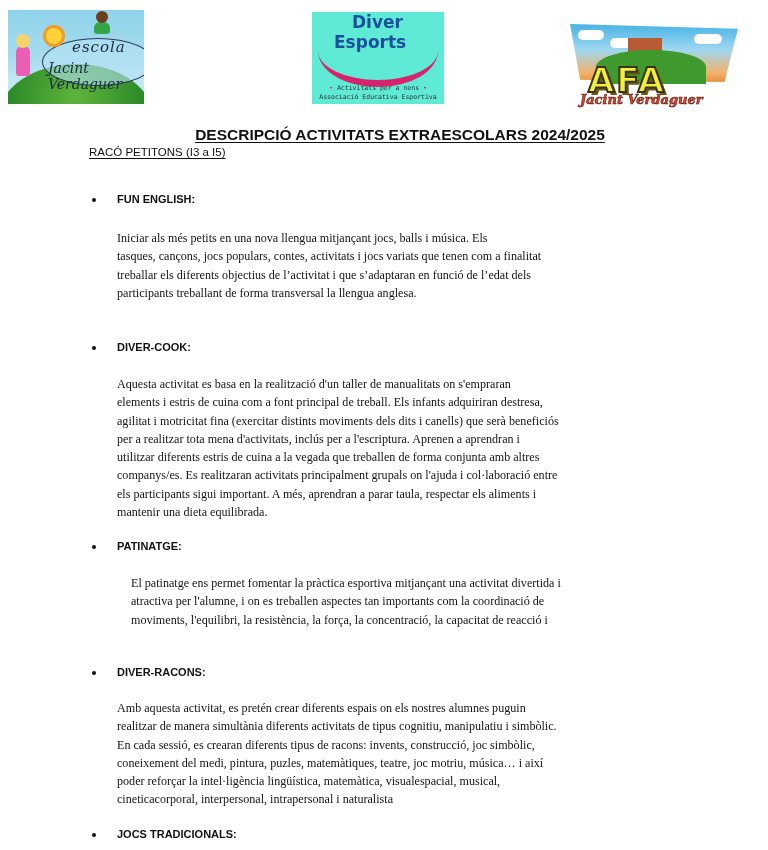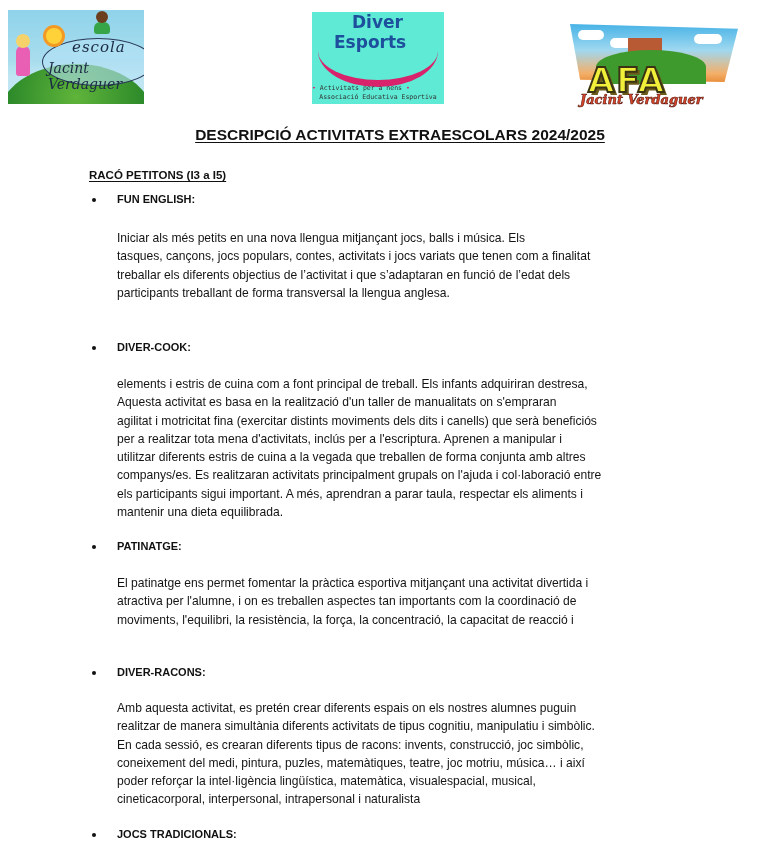--- a/index.html
+++ b/index.html
@@ -20,45 +20,45 @@
   .logo-school .k2::before { content:""; position:absolute; left:2px; top:-11px; width:12px; height:12px; border-radius:50%; background:#6b3e1e; }
   .logo-school .k3 { left:152px; top:34px; background:#d6318a; }
   .logo-school .k3::before { content:""; position:absolute; left:0; top:-12px; width:14px; height:14px; border-radius:50%; background:#222; }
   .logo-school .k4 { left:150px; top:70px; width:14px; height:16px; background:#3fa0d8; }
   .logo-school .k4::before { content:""; position:absolute; left:1px; top:-10px; width:12px; height:12px; border-radius:50%; background:#e26b2a; }
 
   .logo-diver { left:312px; top:12px; width:132px; height:92px; background:#5eead4; }
   .logo-diver .w1 { position:absolute; left:40px; top:0px; font-family:"DejaVu Sans", sans-serif; font-weight:bold; font-size:17px; color:#1d4f9c; }
   .logo-diver .w2 { position:absolute; left:22px; top:20px; font-family:"DejaVu Sans", sans-serif; font-weight:bold; font-size:17px; color:#1d4f9c; }
   .logo-diver .smile { position:absolute; left:6px; top:28px; width:120px; height:40px; border-bottom:7px solid #d8226b; border-radius:0 0 60px 60px / 0 0 36px 36px; }
-  .logo-diver .s1 { position:absolute; left:0; right:0; top:72px; font-size:6.5px; color:#333; font-family:"DejaVu Sans Mono", monospace; }
+  .logo-diver .s1 { position:absolute; left:0; right:0; top:72px; text-align:center; font-size:6.5px; color:#333; font-family:"DejaVu Sans Mono", monospace; }
   .logo-diver .s2 { position:absolute; left:0; right:0; top:81px; text-align:center; font-size:6.5px; color:#333; font-family:"DejaVu Sans Mono", monospace; }
   .logo-diver .dot { color:#d8226b; }
 
   .logo-afa { left:566px; top:24px; width:176px; height:86px; background:transparent; }
   .logo-afa .banner { position:absolute; left:4px; top:0; width:168px; height:58px; background:linear-gradient(#47b3e6 0%, #9fd8f0 45%, #f3b06a 85%, #e98f3c 100%); clip-path:polygon(0 0,100% 8%,92% 100%,6% 96%); }
   .logo-afa .cloud { position:absolute; background:#fff; border-radius:12px; height:10px; }
   .logo-afa .c1 { left:12px; top:6px; width:26px; }
   .logo-afa .c2 { left:44px; top:14px; width:30px; }
   .logo-afa .c3 { left:128px; top:10px; width:28px; }
   .logo-afa .hill { position:absolute; left:30px; top:26px; width:110px; height:34px; border-radius:50% 50% 0 0; background:#3f9a2e; }
   .logo-afa .castle { position:absolute; left:62px; top:14px; width:34px; height:18px; background:#b85a34; }
   .logo-afa .letters { position:absolute; left:22px; top:36px; font-family:"DejaVu Sans", sans-serif; font-weight:bold; font-size:34px; color:#f2ef3a; letter-spacing:2px; -webkit-text-stroke:2px #3a3414; text-shadow:3px 3px 0 #6b5a1a; }
   .logo-afa .script { position:absolute; left:14px; top:68px; font-family:"DejaVu Serif", serif; font-style:italic; font-weight:bold; font-size:13px; color:#d8442a; -webkit-text-stroke:.6px #5a1a10; }
 
   
   .doc-title { position:absolute; left:0; width:768px; top:126px; text-align:center; font-weight:bold; font-size:15.5px; text-decoration:underline; text-underline-offset:2px; color:#111;padding-left:16px; }
-  .section-title { position:absolute; left:89px; top:169px; font-weight:bold; font-size:11.5px; text-decoration:underline; text-underline-offset:2px; color:#111; }
+  .section-title { position:absolute; left:89px; top:146px; font-weight:normal; font-size:11.5px; text-decoration:underline; text-underline-offset:2px; color:#111; }
 
   .bullet { position:absolute; left:92px; font-size:11px; color:#111; }
   .bullet .dot { position:absolute; left:0; top:5px; width:4px; height:4px; background:#111; border-radius:50%; }
   .bullet .label { position:absolute; left:25px; top:0; font-weight:bold; font-size:11px; white-space:nowrap; }
 
   .para { position:absolute; left:117px; width:560px; font-size:12.1px; line-height:18.3px; color:#141414; white-space:nowrap; }
-  .para div { height:18.3px; }
+  .para div { height:18.3px;font-family:Liberation Serif, serif; }
 </style>
 </head>
 <body>
 
 <div class="logo logo-school">
   <div class="hill"></div>
   <div class="lens"></div>
   <div class="sun"></div>
   <div class="kid k1"></div>
   <div class="kid k2"></div>
@@ -103,35 +103,35 @@
   <div>tasques, cançons, jocs populars, contes, activitats i jocs variats que tenen com a finalitat</div>
   <div>treballar els diferents objectius de l’activitat i que s’adaptaran en funció de l’edat dels</div>
   <div>participants treballant de forma transversal la llengua anglesa.</div>
 </div>
 
 <div class="bullet" style="top:341px;">
   <span class="dot"></span>
   <span class="label">DIVER-COOK:</span>
 </div>
 <div class="para" style="top:375px;">
+  <div>Aquesta activitat es basa en la realització d'un taller de manualitats on s'empraran</div>
   <div>elements i estris de cuina com a font principal de treball. Els infants adquiriran destresa,</div>
-  <div>Aquesta activitat es basa en la realització d'un taller de manualitats on s'empraran</div>
   <div>agilitat i motricitat fina (exercitar distints moviments dels dits i canells) que serà beneficiós</div>
-  <div>per a realitzar tota mena d'activitats, inclús per a l'escriptura. Aprenen a manipular i</div>
+  <div>per a realitzar tota mena d'activitats, inclús per a l'escriptura. Aprenen a aprendran i</div>
   <div>utilitzar diferents estris de cuina a la vegada que treballen de forma conjunta amb altres</div>
   <div>companys/es. Es realitzaran activitats principalment grupals on l'ajuda i col·laboració entre</div>
   <div>els participants sigui important. A més, aprendran a parar taula, respectar els aliments i</div>
   <div>mantenir una dieta equilibrada.</div>
 </div>
 
 <div class="bullet" style="top:540px;">
   <span class="dot"></span>
   <span class="label">PATINATGE:</span>
 </div>
-<div class="para" style="top:574px;">
+<div class="para" style="top:574px;margin-left:14px;">
   <div>El patinatge ens permet fomentar la pràctica esportiva mitjançant una activitat divertida i</div>
   <div>atractiva per l'alumne, i on es treballen aspectes tan importants com la coordinació de</div>
   <div>moviments, l'equilibri, la resistència, la força, la concentració, la capacitat de reacció i</div>
 </div>
 
 <div class="bullet" style="top:666px;">
   <span class="dot"></span>
   <span class="label">DIVER-RACONS:</span>
 </div>
 <div class="para" style="top:699px;">

